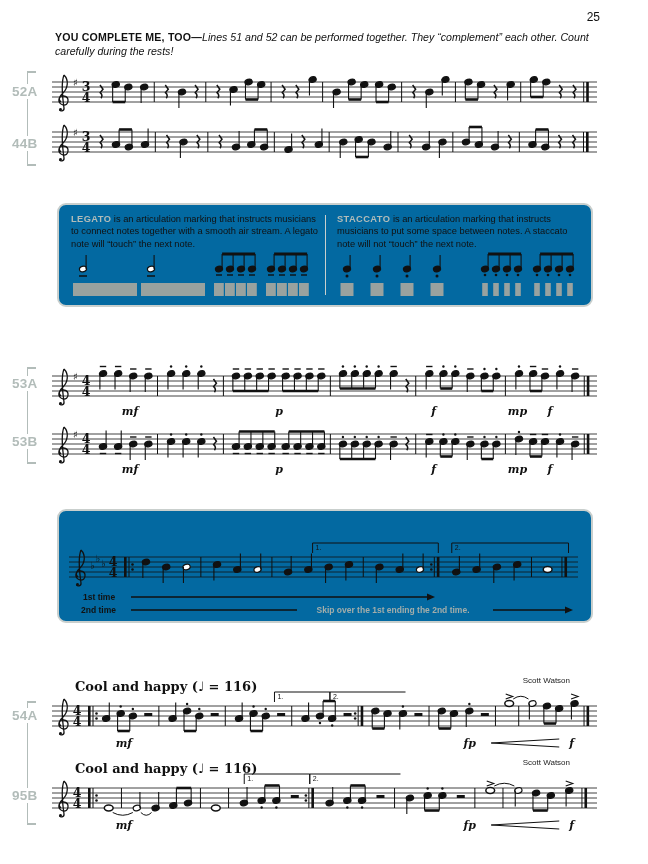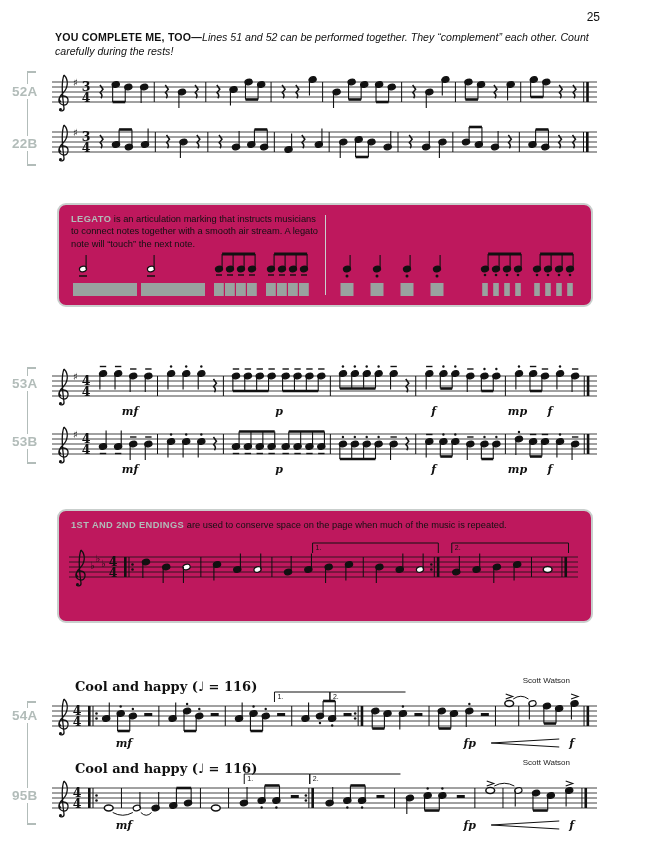--- a/index.html
+++ b/index.html
@@ -8,21 +8,21 @@
   .pagenum{position:absolute;top:10px;right:20px;font-size:12px;}
   .heading{position:absolute;left:55px;width:545px;font-size:10.6px;line-height:1.32;margin:0;}
   .heading b{font-weight:bold;letter-spacing:.2px;text-align:center;}
   .heading i{font-style:italic;}
   .grp-bracket{position:absolute;width:9px;border-left:1.6px solid var(--acc);}
   .grp-bracket:before,.grp-bracket:after{content:"";position:absolute;left:0;width:8px;height:1.6px;background:var(--acc);}
   .grp-bracket:before{top:0;} .grp-bracket:after{bottom:0;}
   .line-label{position:absolute;left:12px;width:36px;font-weight:bold;
               font-size:13.5px;color:var(--acc);background:#fff;letter-spacing:.3px;}
   .staff-wrap{position:absolute;}
-  .infobox{position:absolute;left:57px;width:532px;border:2px solid var(--boxb);border-radius:9px;background:#be185d;}
+  .infobox{position:absolute;left:57px;width:532px;border:2px solid var(--boxb);border-radius:9px;background:#0369a1;}
   .infobox .divider{position:absolute;left:50%;top:10px;bottom:10px;width:1px;background:var(--boxb);}
   .boxtext{position:absolute;font-size:9.3px;line-height:1.34;margin:0;width:248px;}
   .boxtext .term{color:var(--acc);font-weight:bold;letter-spacing:.4px;}
   .tempo{position:absolute;font-family:"DejaVu Serif","DejaVu Sans",serif;font-weight:bold;font-size:13px;}
   .composer{position:absolute;font-size:8px;color:#222;text-align:right;}
   svg text.dyn{font-family:"DejaVu Serif",serif;font-weight:bold;font-style:italic;font-size:11px;}
   svg text.timesig{font-family:"DejaVu Serif",serif;font-weight:bold;font-size:12.5px;}
   svg text.keysig{font-family:"DejaVu Sans",sans-serif;font-size:10px;}
   svg text.endnum{font-family:"Liberation Sans",sans-serif;font-size:7px;}
   svg text.arrlabel{font-family:"Liberation Sans",sans-serif;font-weight:bold;font-size:8.5px;}
@@ -34,21 +34,21 @@
 <div class="page">
 
   <div class="pagenum">25</div>
 
   <p class="heading" style="top:31px">
     <b>YOU COMPLETE ME, TOO—</b><i>Lines 51 and 52 can be performed together. They “complement” each other. Count carefully during the rests!</i>
   </p>
 
   <div class="grp-bracket" style="left:27px;top:71px;height:95px"></div>
   <div class="line-label" style="top:84px">52A</div>
-  <div class="line-label" style="top:136px">22B</div>
+  <div class="line-label" style="top:136px">44B</div>
   <div class="staff-wrap" style="left:52px;top:70px"><svg width="546" height="44" viewBox="0 0 546 44">
         <line x1="0" y1="12" x2="545" y2="12" stroke="#111111" stroke-width="0.8"></line>
         <line x1="0" y1="17" x2="545" y2="17" stroke="#111111" stroke-width="0.8"></line>
         <line x1="0" y1="22" x2="545" y2="22" stroke="#111111" stroke-width="0.8"></line>
         <line x1="0" y1="27" x2="545" y2="27" stroke="#111111" stroke-width="0.8"></line>
         <line x1="0" y1="32" x2="545" y2="32" stroke="#111111" stroke-width="0.8"></line>
         <path d="M 12 5 C 17 10 16 18 11 23
               C 6 28 5 33 11 35
               C 17 36 18 27 12 26
               C 7 25 6 30 9 32
@@ -202,20 +202,23 @@
         <path d="M 506.50000000000006 15 l 3 4.2 l -2.8 3.4 q 3 2.6 0.8 5.6" fill="none" stroke="#111111" stroke-width="1.5"></path>
         <path d="M 520.5 15 l 3 4.2 l -2.8 3.4 q 3 2.6 0.8 5.6" fill="none" stroke="#111111" stroke-width="1.5"></path>
         <line x1="531.5" y1="12" x2="531.5" y2="32" stroke="#111111" stroke-width="1"></line>
         <rect x="534" y="12" width="2.6" height="20" fill="#111111"></rect>
       </svg></div>
 
   <div class="infobox" style="top:203px;height:100px">
     <div class="divider"></div>
     <p class="boxtext" style="left:12px;top:8px">
       <span class="term">LEGATO</span><span> is an articulation marking that instructs musicians to connect notes together with a smooth air stream. A legato note will “touch” the next note.</span>
+    </p>
+    <p class="boxtext" style="left:278px;top:8px">
+      <span class="term">STACCATO</span><span> is an articulation marking that instructs musicians to put some space between notes. A staccato note will not “touch” the next note.</span>
     </p>
     <div class="staff-wrap" style="left:10px;top:46px"><svg width="250" height="52" viewBox="0 0 250 52">
           <ellipse cx="14" cy="18" rx="3.6" ry="2.7" transform="rotate(-18 14 18)" fill="#fff" stroke="#111111" stroke-width="1.2"></ellipse>
           <line x1="17.1" y1="18" x2="17.1" y2="4" stroke="#111111" stroke-width="1.1"></line>
           <line x1="10" y1="25" x2="18" y2="25" stroke="#111111" stroke-width="1.5"></line>
           <rect x="4" y="32" width="64" height="13" fill="#99a29f"></rect>
           <ellipse cx="82" cy="18" rx="3.6" ry="2.7" transform="rotate(-18 82 18)" fill="#fff" stroke="#111111" stroke-width="1.2"></ellipse>
           <line x1="85.1" y1="18" x2="85.1" y2="4" stroke="#111111" stroke-width="1.1"></line>
           <line x1="78" y1="25" x2="86" y2="25" stroke="#111111" stroke-width="1.5"></line>
           <rect x="72" y="32" width="64" height="13" fill="#99a29f"></rect>
@@ -567,23 +570,20 @@
         <line x1="532.2760869565218" y1="12" x2="532.2760869565218" y2="32" stroke="#111111" stroke-width="1"></line>
         <rect x="534.7760869565218" y="12" width="2.6" height="20" fill="#111111"></rect>
         <text x="69.75" y="51" class="dyn" text-anchor="start" fill="#111111">mf</text>
         <text x="223.2" y="51" class="dyn" text-anchor="start" fill="#111111">p</text>
         <text x="379.125" y="51" class="dyn" text-anchor="start" fill="#111111">f</text>
         <text x="455.84999999999997" y="51" class="dyn" text-anchor="start" fill="#111111">mp</text>
         <text x="495.45" y="51" class="dyn" text-anchor="start" fill="#111111">f</text>
       </svg></div>
 
   <div class="infobox" style="top:509px;height:110px">
-    <p class="boxtext" style="left:12px;top:8px;width:510px">
-      <span class="term">1ST AND 2ND ENDINGS</span><span> are used to conserve space on the page when much of the music is repeated.</span>
-    </p>
     <div class="staff-wrap" style="left:10px;top:26px"><svg width="510" height="54" viewBox="0 0 510 54">
           <line x1="0" y1="20" x2="509" y2="20" stroke="#111111" stroke-width="0.8"></line>
           <line x1="0" y1="25" x2="509" y2="25" stroke="#111111" stroke-width="0.8"></line>
           <line x1="0" y1="30" x2="509" y2="30" stroke="#111111" stroke-width="0.8"></line>
           <line x1="0" y1="35" x2="509" y2="35" stroke="#111111" stroke-width="0.8"></line>
           <line x1="0" y1="40" x2="509" y2="40" stroke="#111111" stroke-width="0.8"></line>
           <path d="M 12 13 C 17 18 16 26 11 31
               C 6 36 5 41 11 43
               C 17 44 18 35 12 34
               C 7 33 6 38 9 40
@@ -641,20 +641,30 @@
           <ellipse cx="448.19292604501607" cy="27.5" rx="3.7" ry="2.7" transform="rotate(-18 448.19292604501607 27.5)" fill="#111111" stroke="#111111" stroke-width="1.2"></ellipse>
           <line x1="445.09292604501604" y1="27.5" x2="445.09292604501604" y2="43.5" stroke="#111111" stroke-width="1.1"></line>
           <line x1="462.49517684887456" y1="20" x2="462.49517684887456" y2="40" stroke="#111111" stroke-width="1"></line>
           <ellipse cx="478.64630225080384" cy="32.5" rx="4.4" ry="2.9" fill="#fff" stroke="#111111" stroke-width="1.5"></ellipse>
           <line x1="492.94855305466234" y1="20" x2="492.94855305466234" y2="40" stroke="#111111" stroke-width="1"></line>
           <rect x="495.44855305466234" y="20" width="2.6" height="20" fill="#111111"></rect>
           <path d="M 243.57999999999998 16 L 243.57999999999998 6 L 369.29999999999995 6 L 369.29999999999995 16" fill="none" stroke="#111111" stroke-width="1"></path>
           <text x="246.57999999999998" y="13" class="endnum" text-anchor="start" fill="#111111">1.</text>
           <path d="M 382.77 16 L 382.77 6 L 499.51 6 L 499.51 16" fill="none" stroke="#111111" stroke-width="1"></path>
           <text x="385.77" y="13" class="endnum" text-anchor="start" fill="#111111">2.</text>
+        </svg></div>
+    <div class="staff-wrap" style="left:10px;top:80px"><svg width="510" height="28" viewBox="0 0 510 28">
+          <text x="14" y="9" class="arrlabel" text-anchor="start" fill="#111111">1st time</text>
+          <line x1="62" y1="6" x2="358" y2="6" stroke="#111111" stroke-width="1.6"></line>
+          <path d="M 358 2.6 L 366 6 L 358 9.4 Z" fill="#111111"></path>
+          <text x="12" y="22" class="arrlabel" text-anchor="start" fill="#111111">2nd time</text>
+          <line x1="62" y1="19" x2="228" y2="19" stroke="#111111" stroke-width="1.6"></line>
+          <text x="324" y="22" class="skip" text-anchor="middle" fill="#111111">Skip over the 1st ending the 2nd time.</text>
+          <line x1="424" y1="19" x2="496" y2="19" stroke="#111111" stroke-width="1.6"></line>
+          <path d="M 496 15.6 L 504 19 L 496 22.4 Z" fill="#111111"></path>
         </svg></div>
   </div>
 
 
   <div class="grp-bracket" style="left:27px;top:701px;height:124px"></div>
   <div class="line-label" style="top:708px">54A</div>
   <div class="line-label" style="top:788px">95B</div>
 
   <div class="tempo" style="left:75px;top:679px">Cool and happy (♩ = 116)</div>
   <div class="composer" style="right:50px;top:676px">Scott Watson</div>

